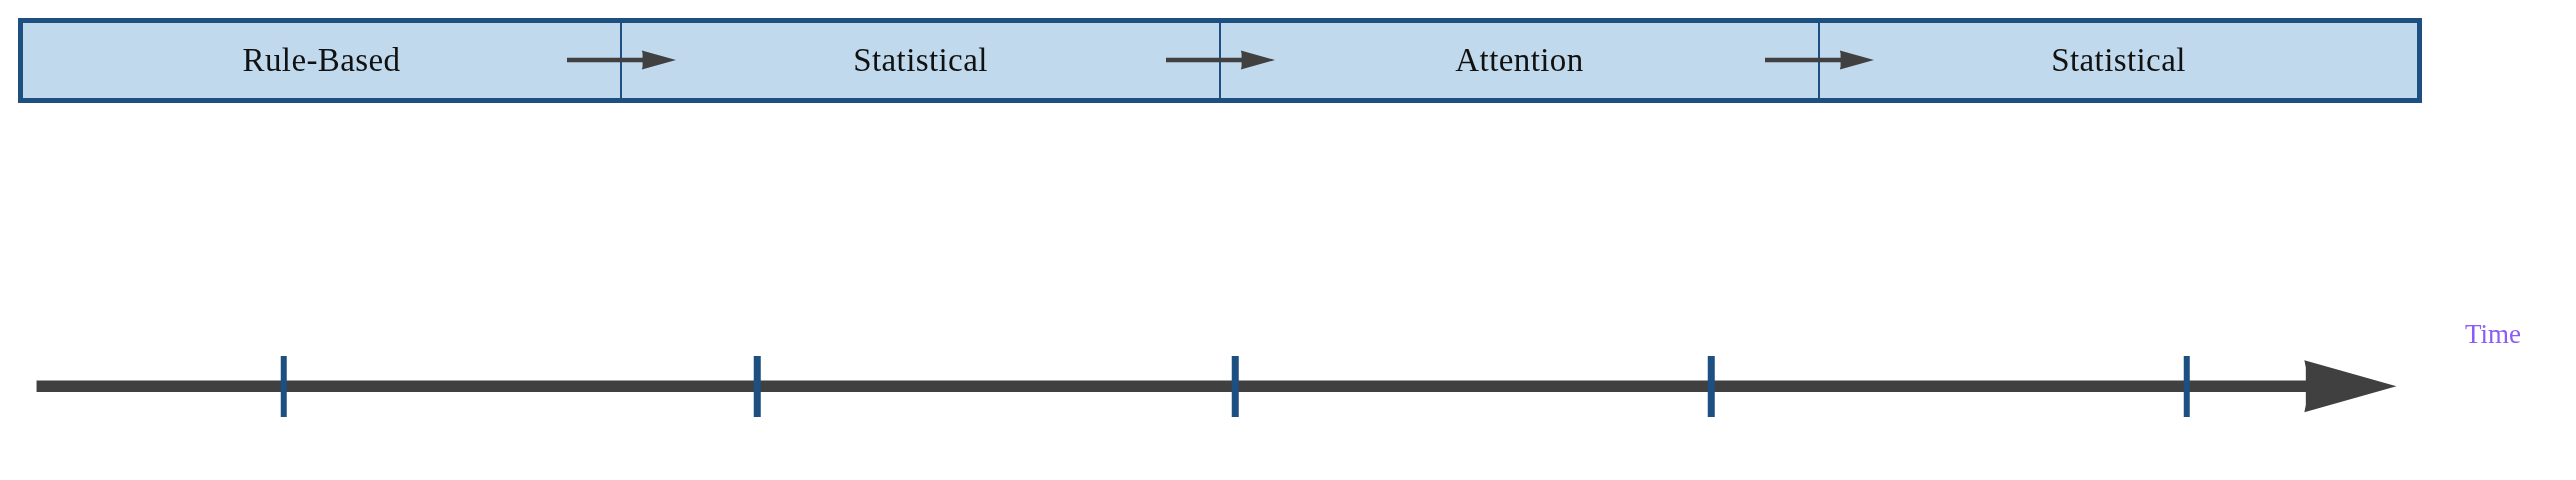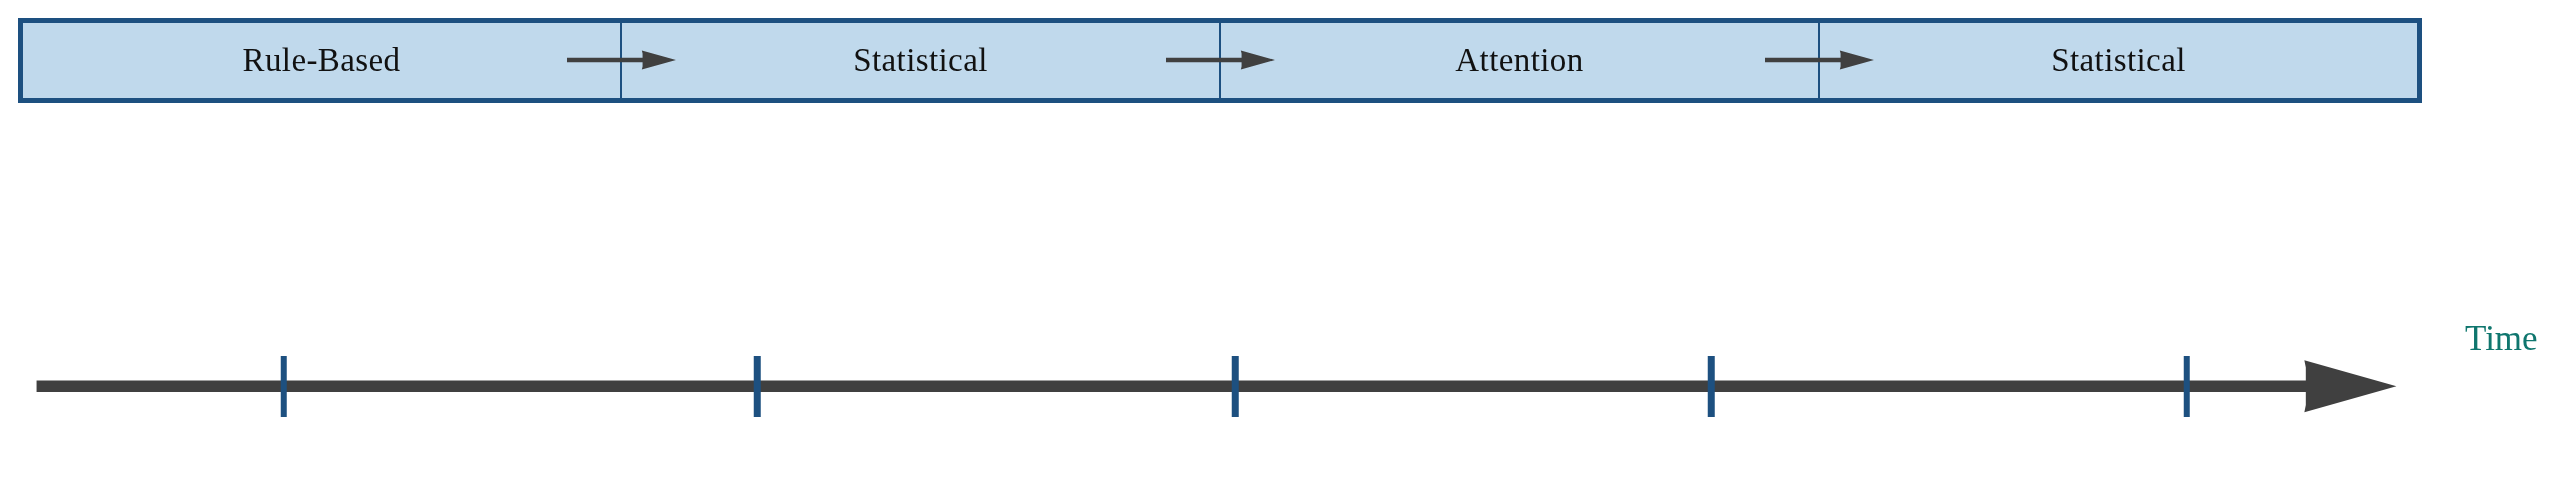--- a/index.html
+++ b/index.html
@@ -87,22 +87,22 @@
     width: 6.5px;
     height: 61px;
     background: #1d5080;
     top: 35px;
     transform: translateX(-50%);
   }
   .time-label {
     position: absolute;
     left: 2465px;
     top: 321px;
-    font-size: 35px;
-    color: #0f766e;
+    font-size: 27px;
+    color: #8b5cf6;
     line-height: 1;
     white-space: nowrap;
   }
 </style>
 </head>
 <body>
 
 <div id="stage">
 
   <div class="era-band">

